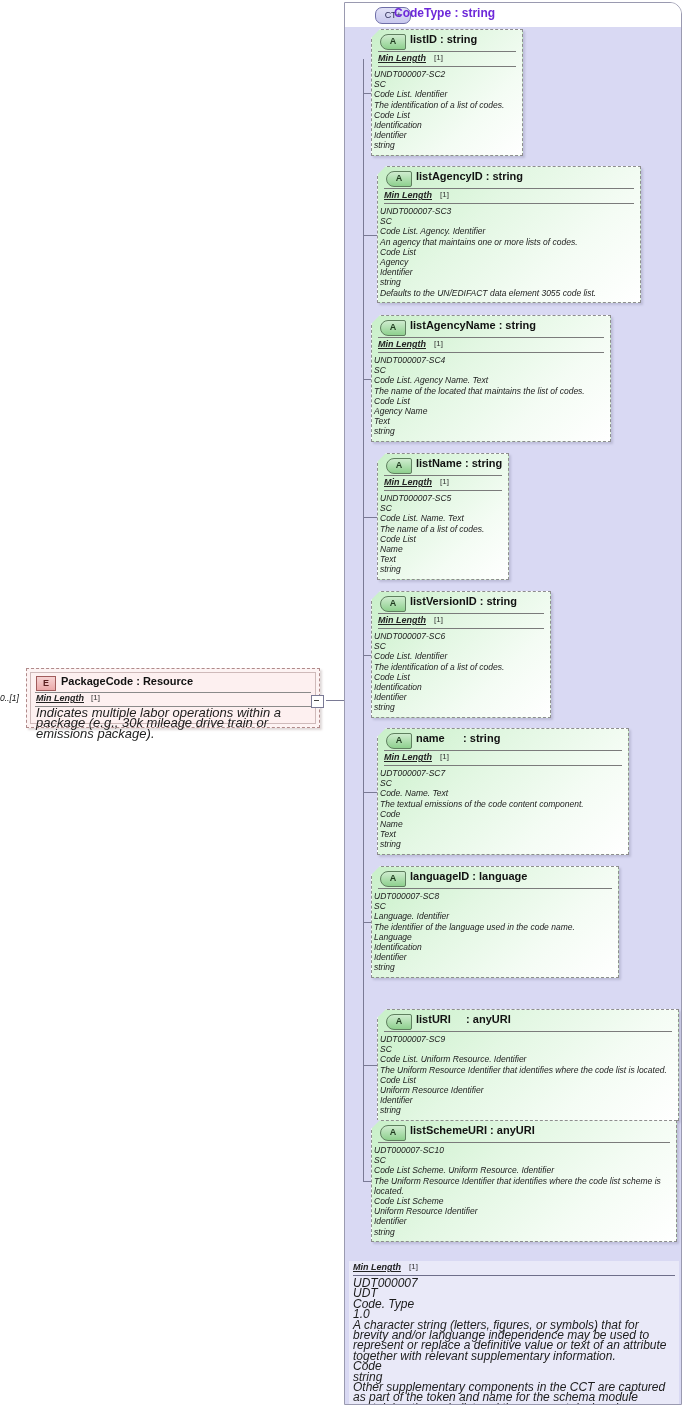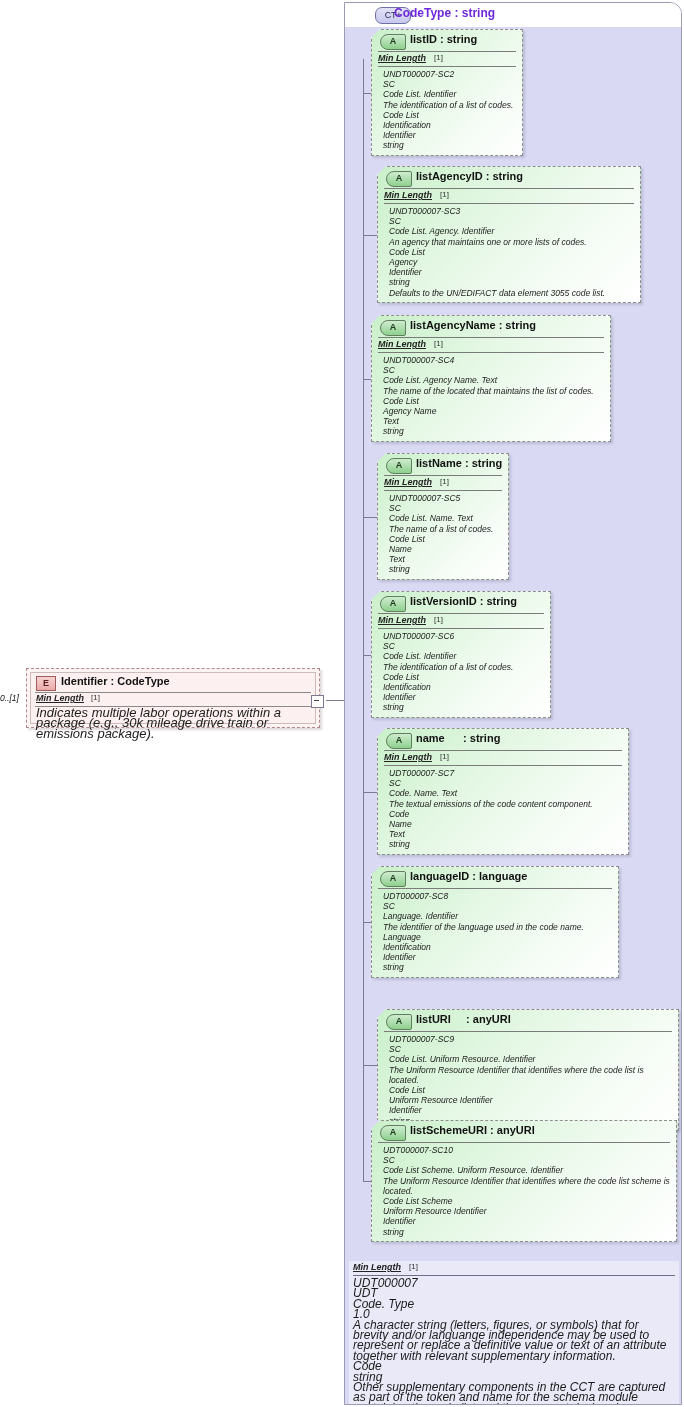--- a/index.html
+++ b/index.html
@@ -84,21 +84,21 @@
   .minlen .ml-label{
     position:absolute;left:6px;top:1px;
     font-size:9px;font-style:italic;font-weight:bold;color:#222;
     text-decoration:underline;
   }
   .minlen .ml-card{
     position:absolute;left:62px;top:1px;
     font-size:8px;color:#333;
   }
   .ann{
-    padding:2px 6px 4px 11px;
+    padding:2px 6px 4px 2px;
     font-size:8.5px;font-style:italic;color:#1c1c1c;
     line-height:10.2px;
   }
   .ann div{white-space:normal;}
   
   .stub{
     position:absolute;width:9px;height:1px;background:#7a7a95;
   }
   
   #ct-footer{
@@ -155,21 +155,21 @@
 </style>
 </head>
 <body>
 
 <div id="pkg-wrap">
   <div id="pkg-card-occurs">0..[1]</div>
   <div id="pkg-card">
     <div id="pkg-inner">
       <div id="pkg-head">
         <div class="e-badge">E</div>
-        <div id="pkg-title">Identifier : CodeType</div>
+        <div id="pkg-title">PackageCode : Resource</div>
       </div>
       <div id="pkg-sep"></div>
       <div id="pkg-ml">
         <span class="ml-label">Min Length</span>
         <span class="ml-card">[1]</span>
       </div>
       <div id="pkg-sep2"></div>
       <div id="pkg-ann">Indicates multiple labor operations within a package (e.g., 30k mileage drive train or emissions package).</div>
     </div>
   </div>

